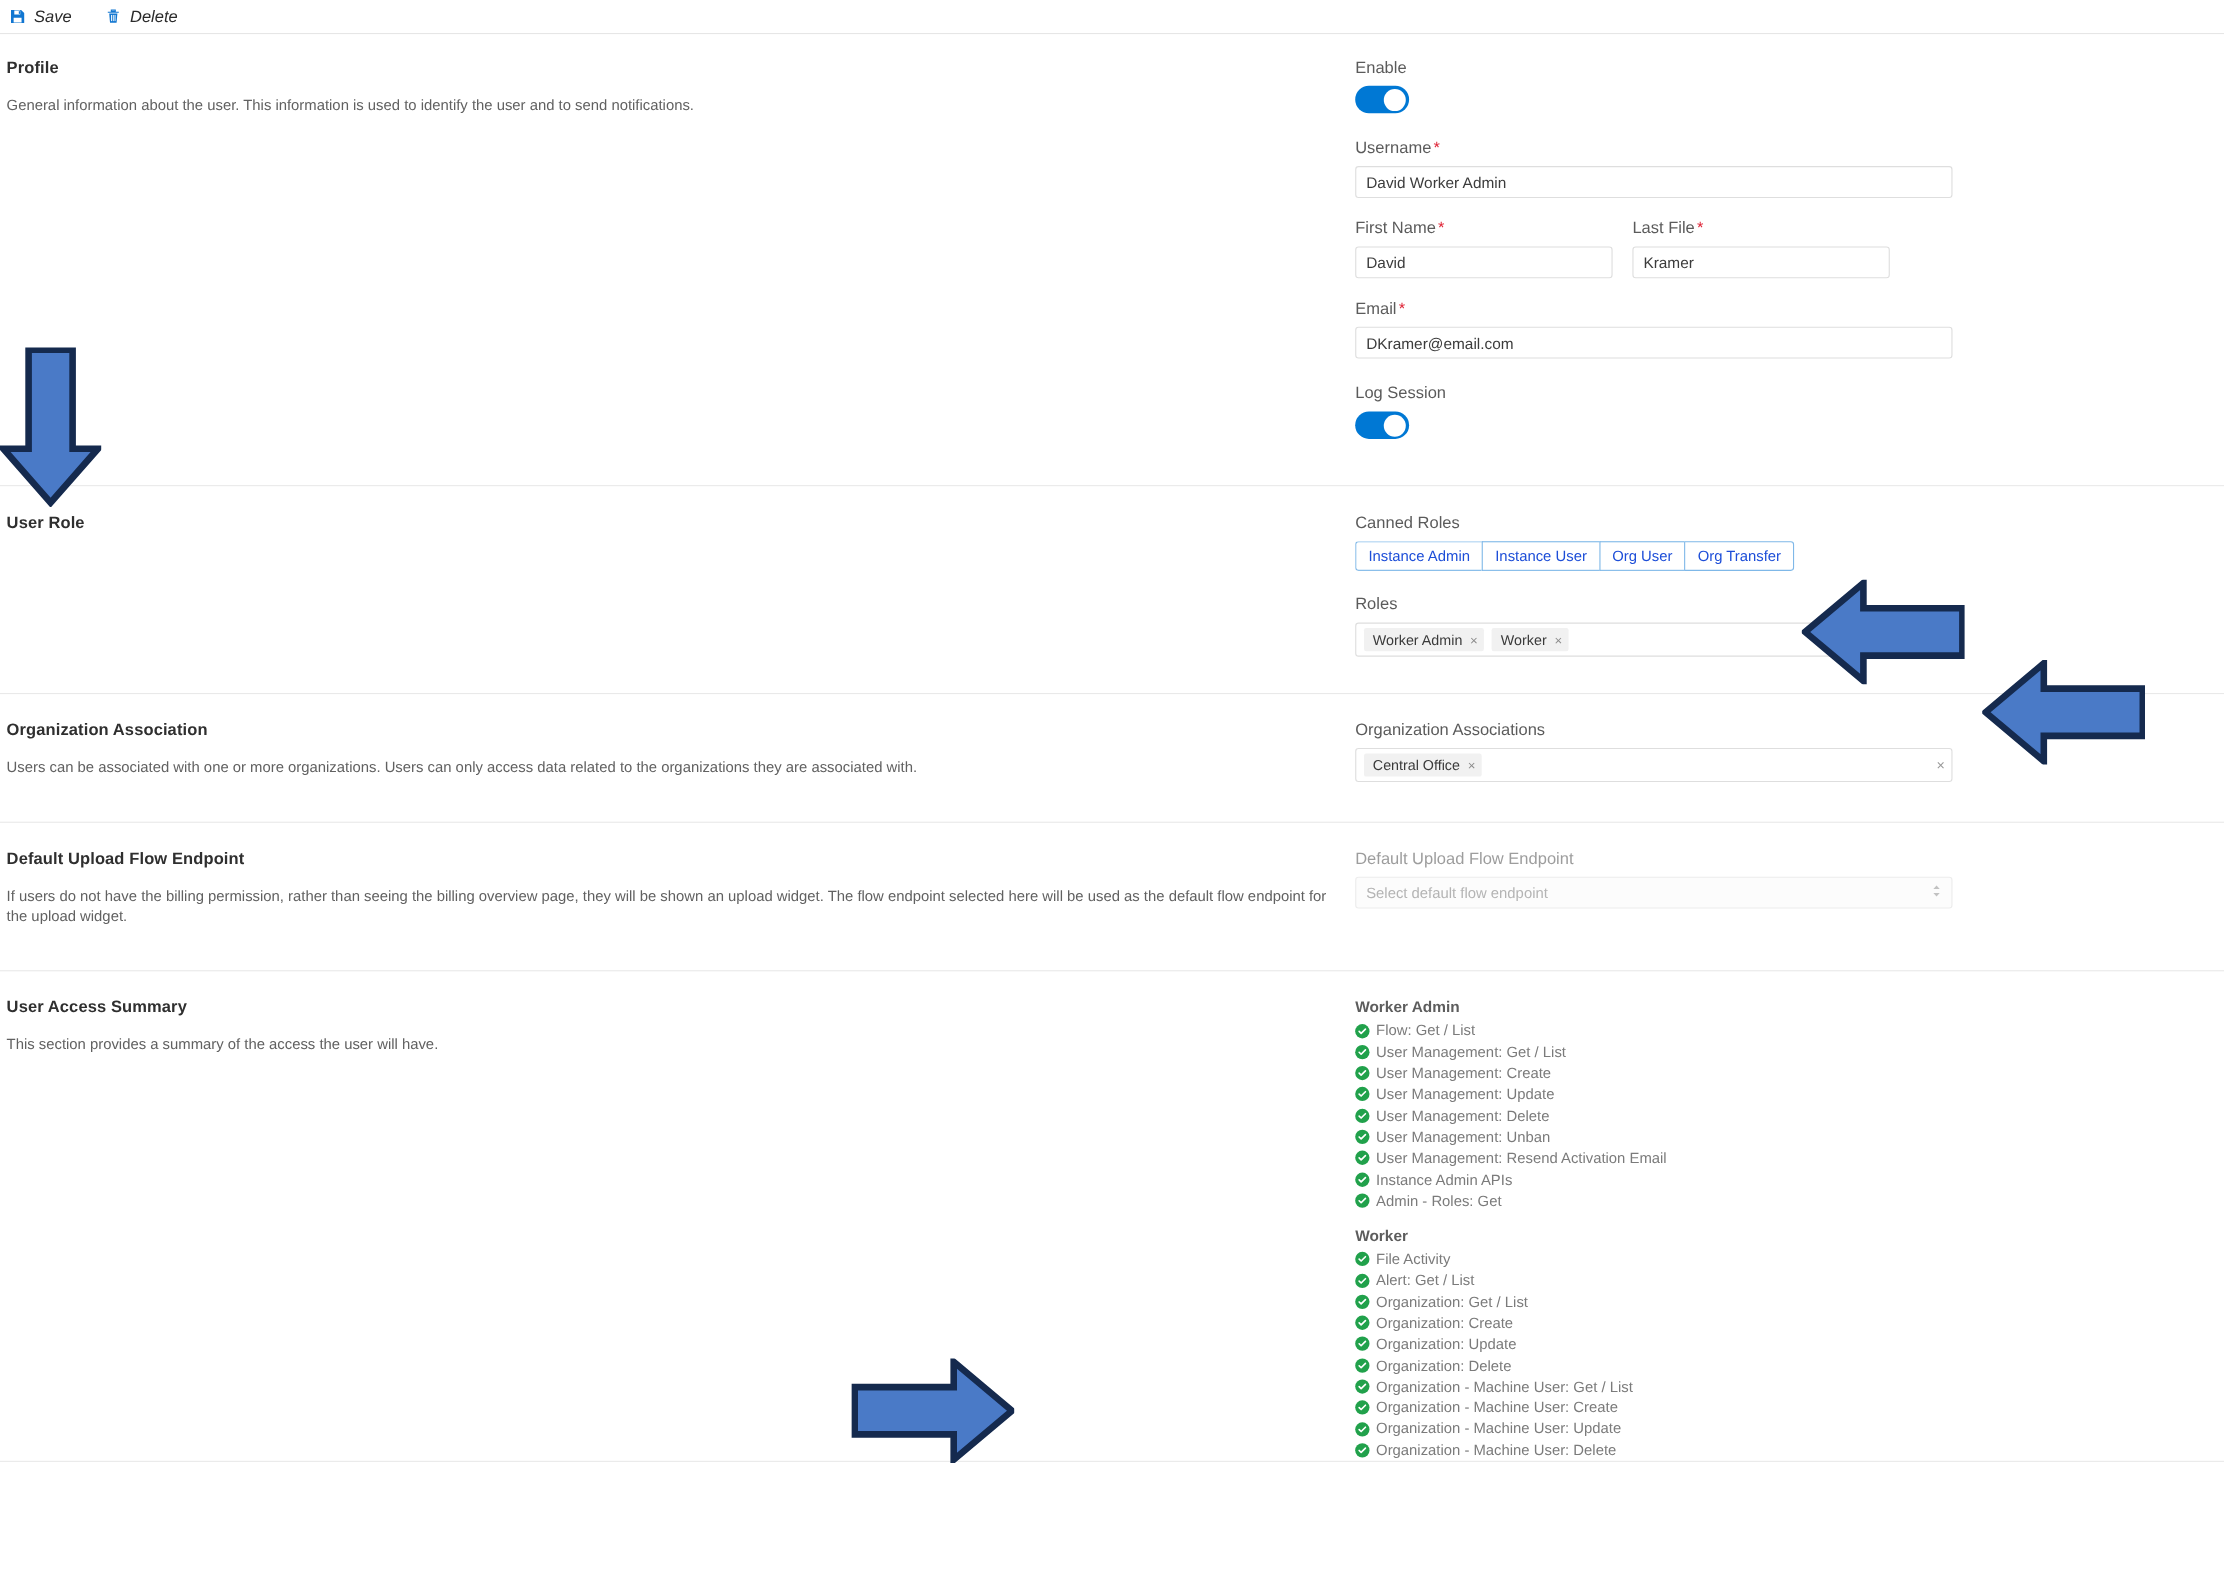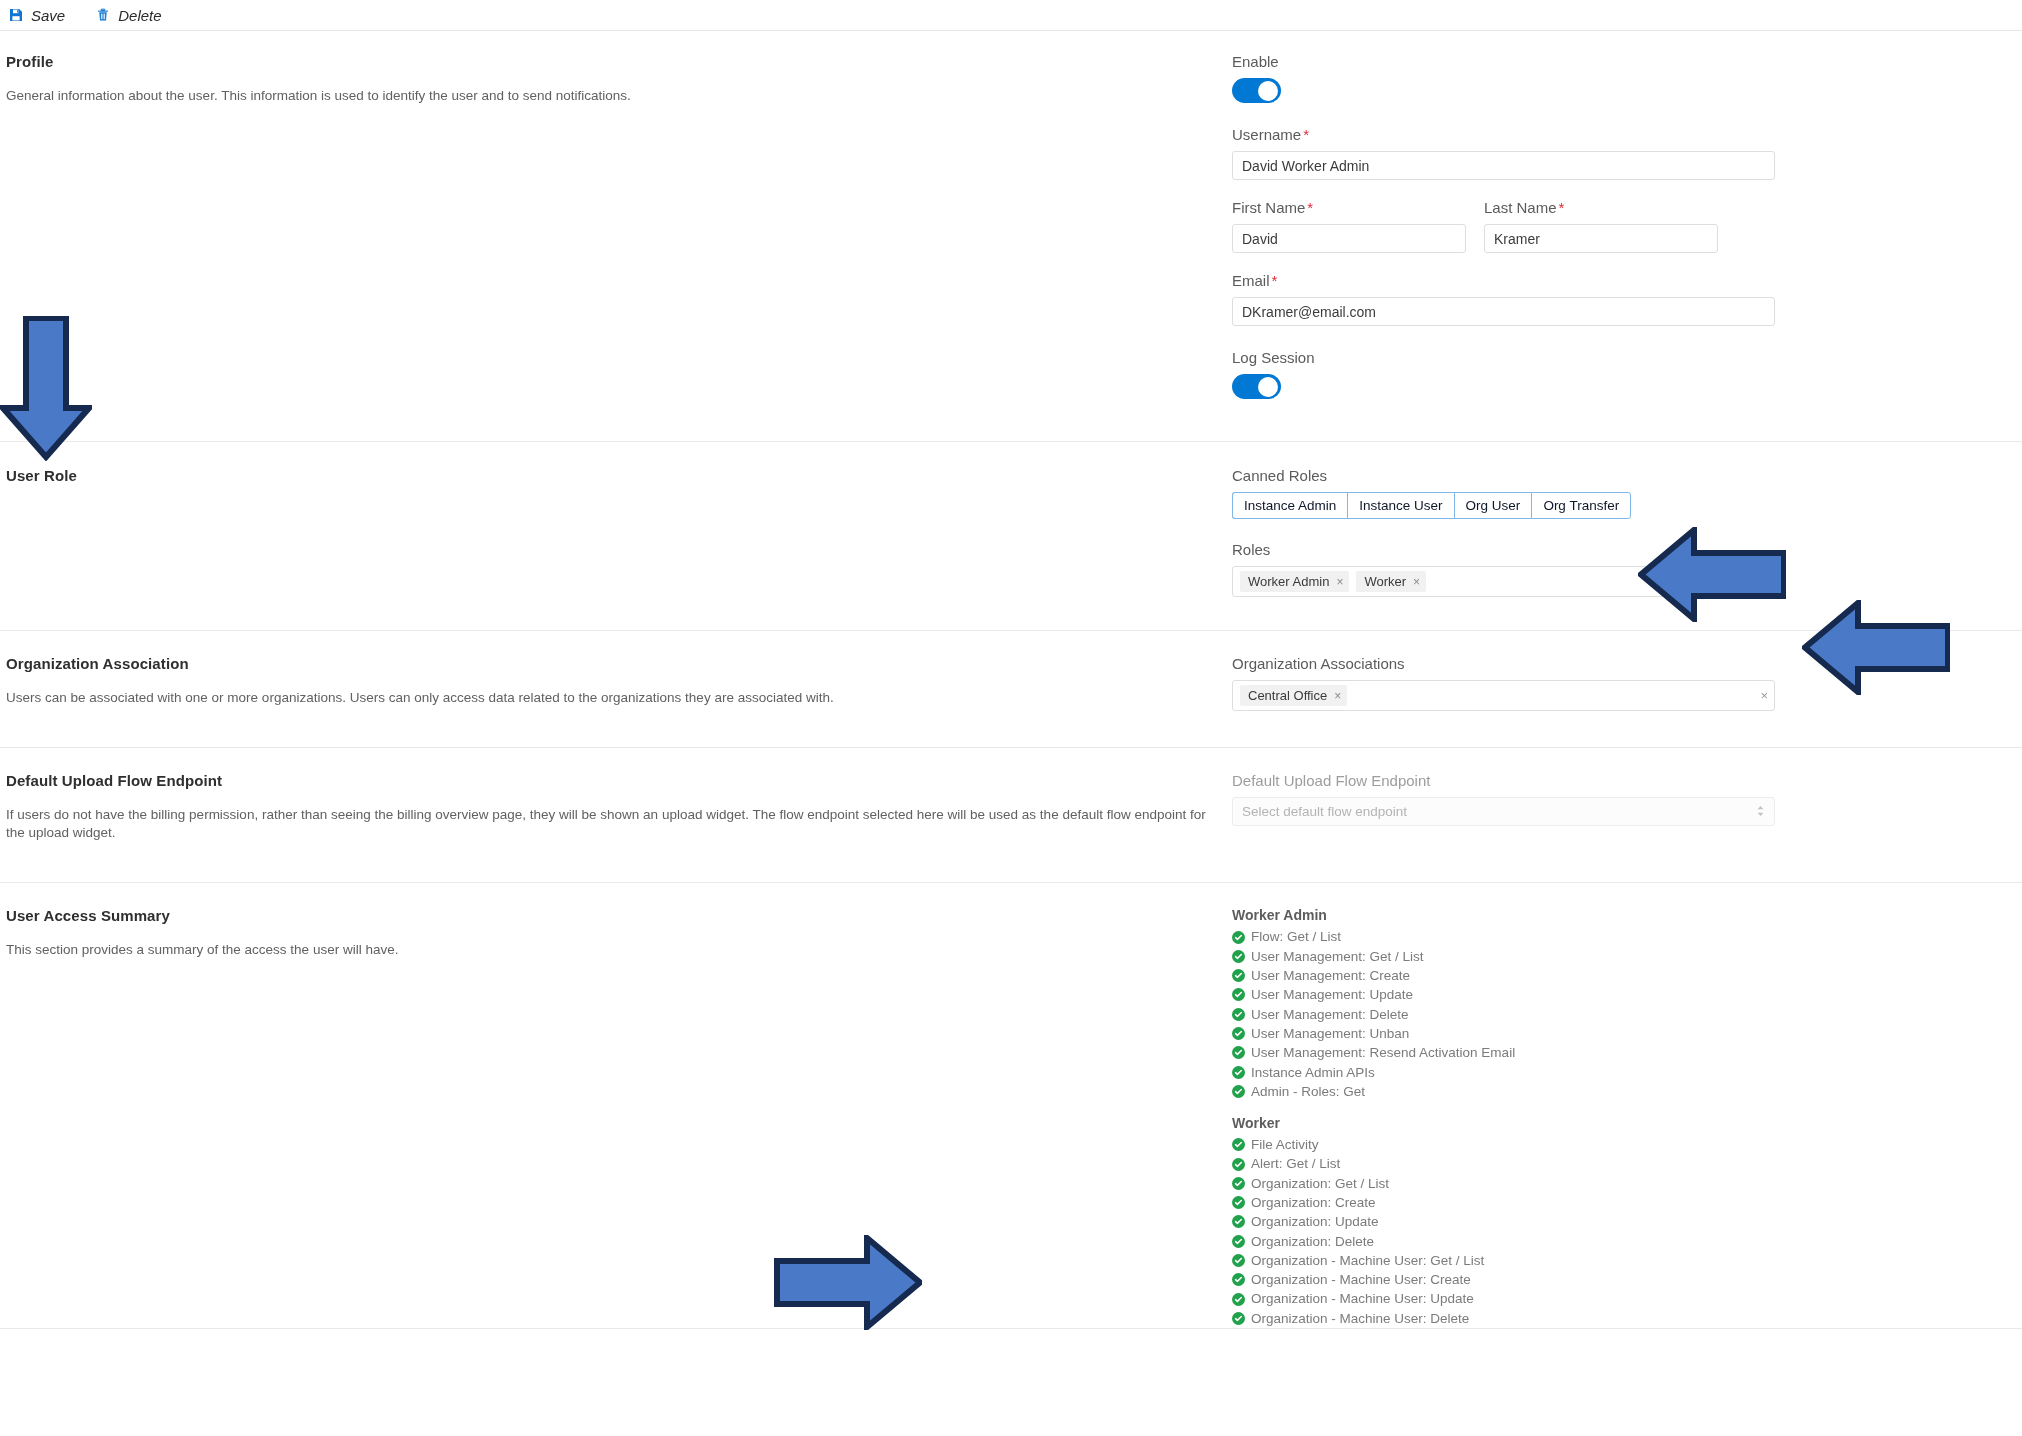--- a/index.html
+++ b/index.html
@@ -118,21 +118,21 @@
     background: #ffffff;
   }
 
   
   .btn-group { display: flex; }
   .cr-btn {
     height: 27px;
     border: 1px solid #7fb8e8;
     border-right: none;
     background: #ffffff;
-    color: #0f172a;
+    color: #1d4ed8;
     font-size: 13.5px;
     padding: 0 11px;
     cursor: pointer;
     font-family: "Liberation Sans", sans-serif;
     white-space: nowrap;
   }
   .cr-btn:first-child { border-radius: 3px 0 0 3px; }
   .cr-btn:last-child { border-right: 1px solid #7fb8e8; border-radius: 0 3px 3px 0; }
 
   
@@ -268,21 +268,21 @@
         <span class="f-label"><span>Username</span><span class="req">*</span></span>
         <input class="f-input" type="text" value="David Worker Admin" style="">
       </div>
 
       <div class="f-row">
         <div class="field">
           <span class="f-label"><span>First Name</span><span class="req">*</span></span>
           <input class="f-input f-half" type="text" value="David" style="">
         </div>
         <div class="field">
-          <span class="f-label"><span>Last Name</span><span class="req">*</span></span>
+          <span class="f-label"><span>Last File</span><span class="req">*</span></span>
           <input class="f-input f-half" type="text" value="Kramer" style="">
         </div>
       </div>
 
       <div class="field">
         <span class="f-label"><span>Email</span><span class="req">*</span></span>
         <input class="f-input" type="text" value="DKramer@email.com" style="">
       </div>
 
       <div class="field" style="margin-top:23px;">

